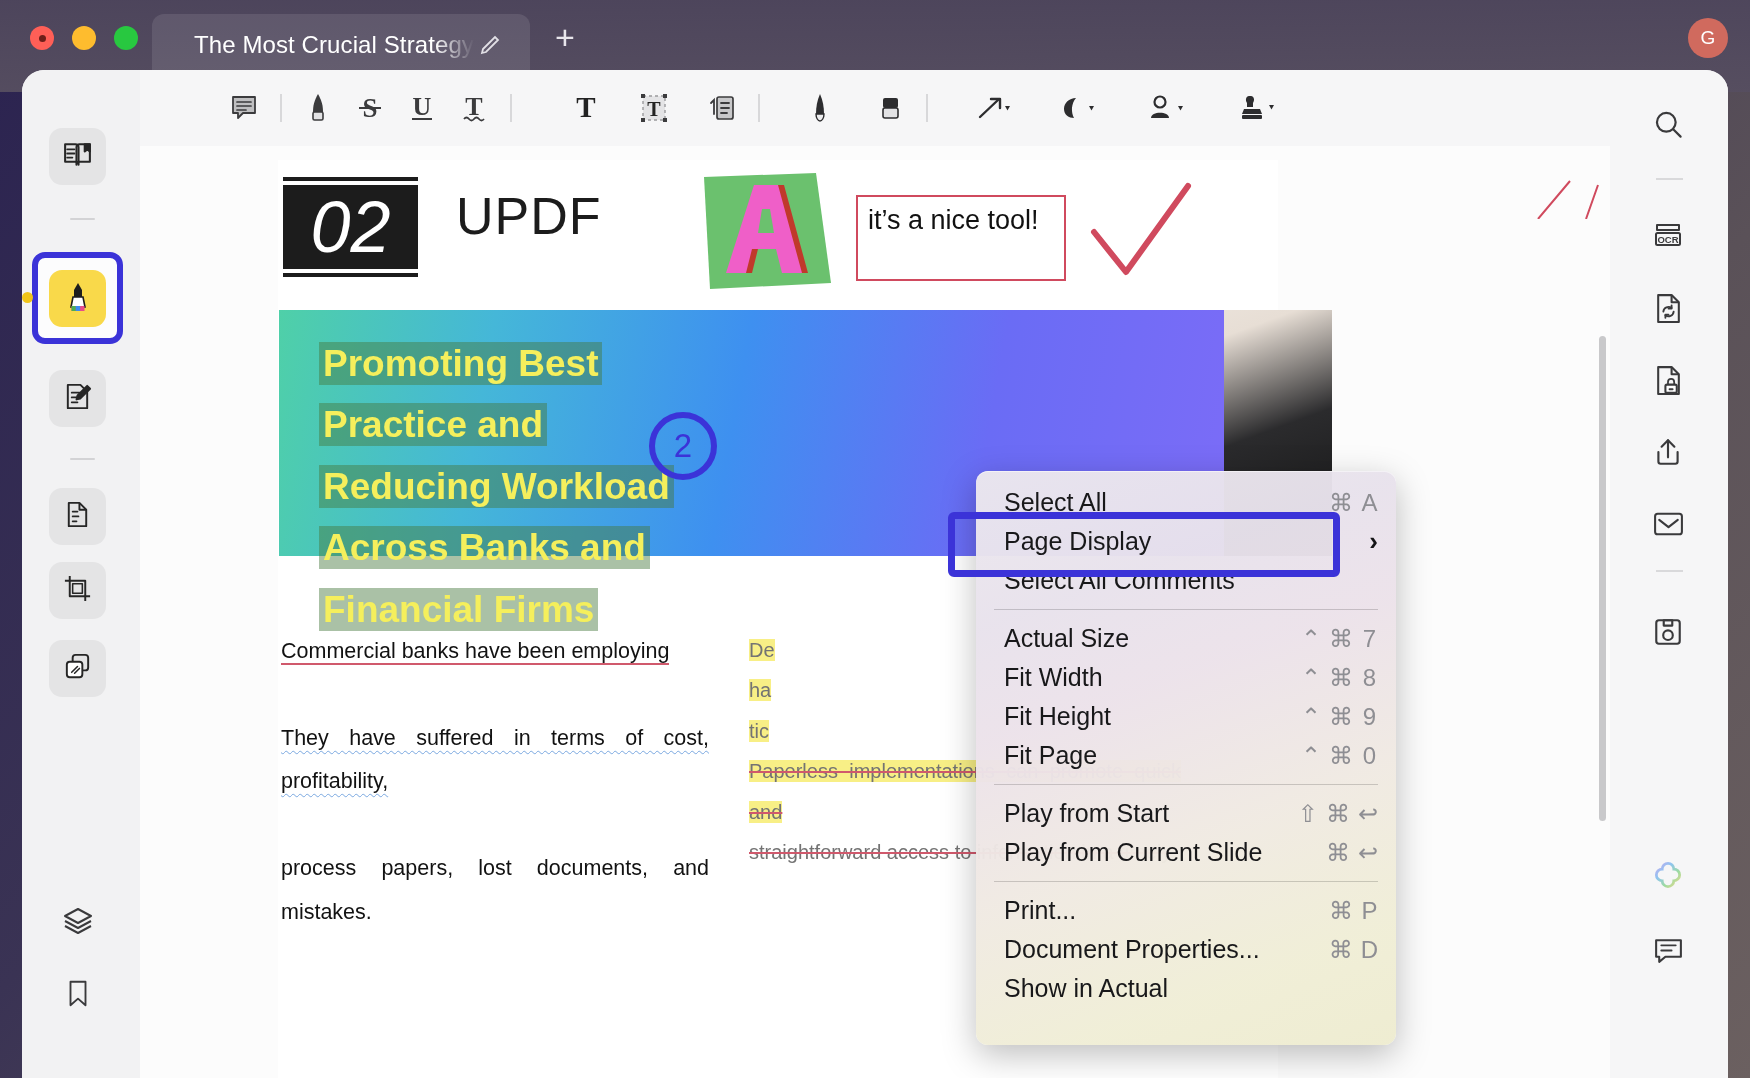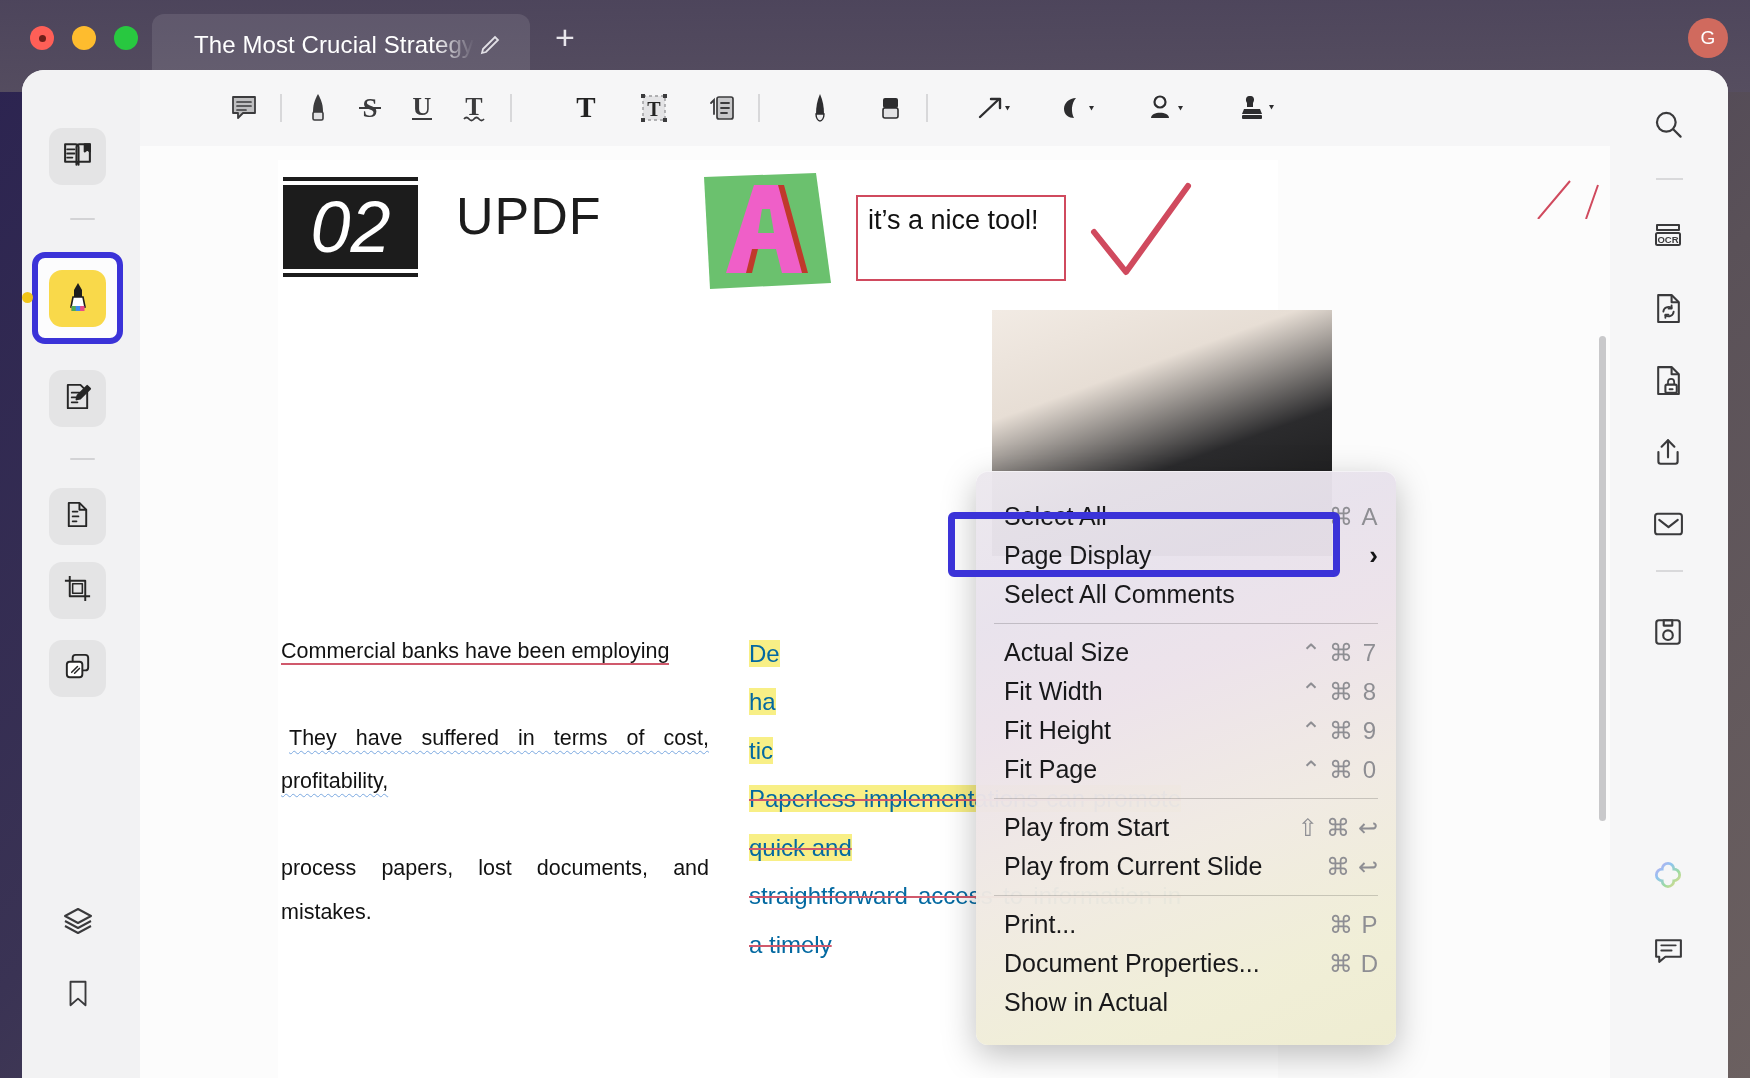--- a/index.html
+++ b/index.html
@@ -185,29 +185,28 @@
   }
 
   
   #col-l {
     position: absolute; left: 3px; top: 470px; width: 428px;
     font-size: 21.5px; line-height: 2.02; color: #121212;
     text-align: justify;
   }
   #col-r {
     position: absolute; left: 471px; top: 470px; width: 432px;
-    font-size: 24px; line-height: 2.02; color: #0369a1;
+    font-size: 20px; line-height: 2.02; color: #737373;
     text-align: justify;
   }
   .u-red { border-bottom: 2px solid #d0596c; }
   .strike-red { text-decoration: line-through; text-decoration-color: #d0596c; text-decoration-thickness: 2px; }
   .squiggle {
     text-decoration: underline wavy #7aa8e0; text-decoration-thickness: 1.4px;
     text-underline-offset: 5px;
-    margin-left: 8px;
   }
   .hl { background: #f8ef86; }
 
   #scrollbar {
     position: absolute; right: 4px; top: 190px; width: 7px; height: 485px;
     background: #c9c9cb; border-radius: 4px;
   }
 
   
   #ctxmenu {
@@ -216,21 +215,21 @@
     background:
       linear-gradient(160deg,
         rgba(236,232,238,.97) 0%,
         rgba(232,226,236,.97) 22%,
         rgba(236,226,234,.97) 38%,
         rgba(240,234,226,.97) 62%,
         rgba(240,238,214,.97) 84%,
         rgba(238,236,208,.97) 100%);
     box-shadow: 0 10px 34px rgba(0,0,0,.26), 0 1px 0 rgba(255,255,255,.5) inset;
     overflow: hidden;
-    padding-top: 26px;
+    padding-top: 12px;
   }
   .mi {
     position: relative; height: 39px; display: flex; align-items: center;
     padding: 0 18px 0 28px; color: #18181a; font-size: 25px; white-space: nowrap;
   }
   .mi .sc {
     margin-left: auto; color: #8e8e93; font-size: 24px; letter-spacing: 7px;
     display: flex; align-items: center; gap: 8px; letter-spacing: normal;
   }
   .mi .sc i { font-style: normal; display: inline-block; min-width: 17px; text-align: center; }
@@ -594,20 +593,30 @@
         <svg id="callout-leader" viewBox="0 0 100 40">
           <path d="M4 40 L36 2 M52 40 L64 6" stroke="#d04a5e" stroke-width="2" fill="none"></path>
         </svg>
       </div>
 
       <svg id="checkmark" viewBox="0 0 110 110">
         <path d="M6 52 L38 92 L100 6" stroke="#d04a5e" stroke-width="6" fill="none" stroke-linecap="round" stroke-linejoin="round"></path>
       </svg>
 
       <div id="hero-photo"></div>
+      <div id="hero">
+        <div id="hero-text">
+          <span>Promoting Best</span><br>
+          <span>Practice and</span><br>
+          <span>Reducing Workload</span><br>
+          <span>Across Banks and</span><br>
+          <span>Financial Firms</span>
+        </div>
+        <div id="badge-2">2</div>
+      </div>
 
       <div id="col-l">
         <span class="u-red">Commercial banks have been employing</span><br>
         <br>
         <span class="squiggle">They have suffered in terms of cost, profitability,</span><br>
         <br>
         <span>process papers, lost documents, and mistakes.</span>
       </div>
 
       <div id="col-r">

